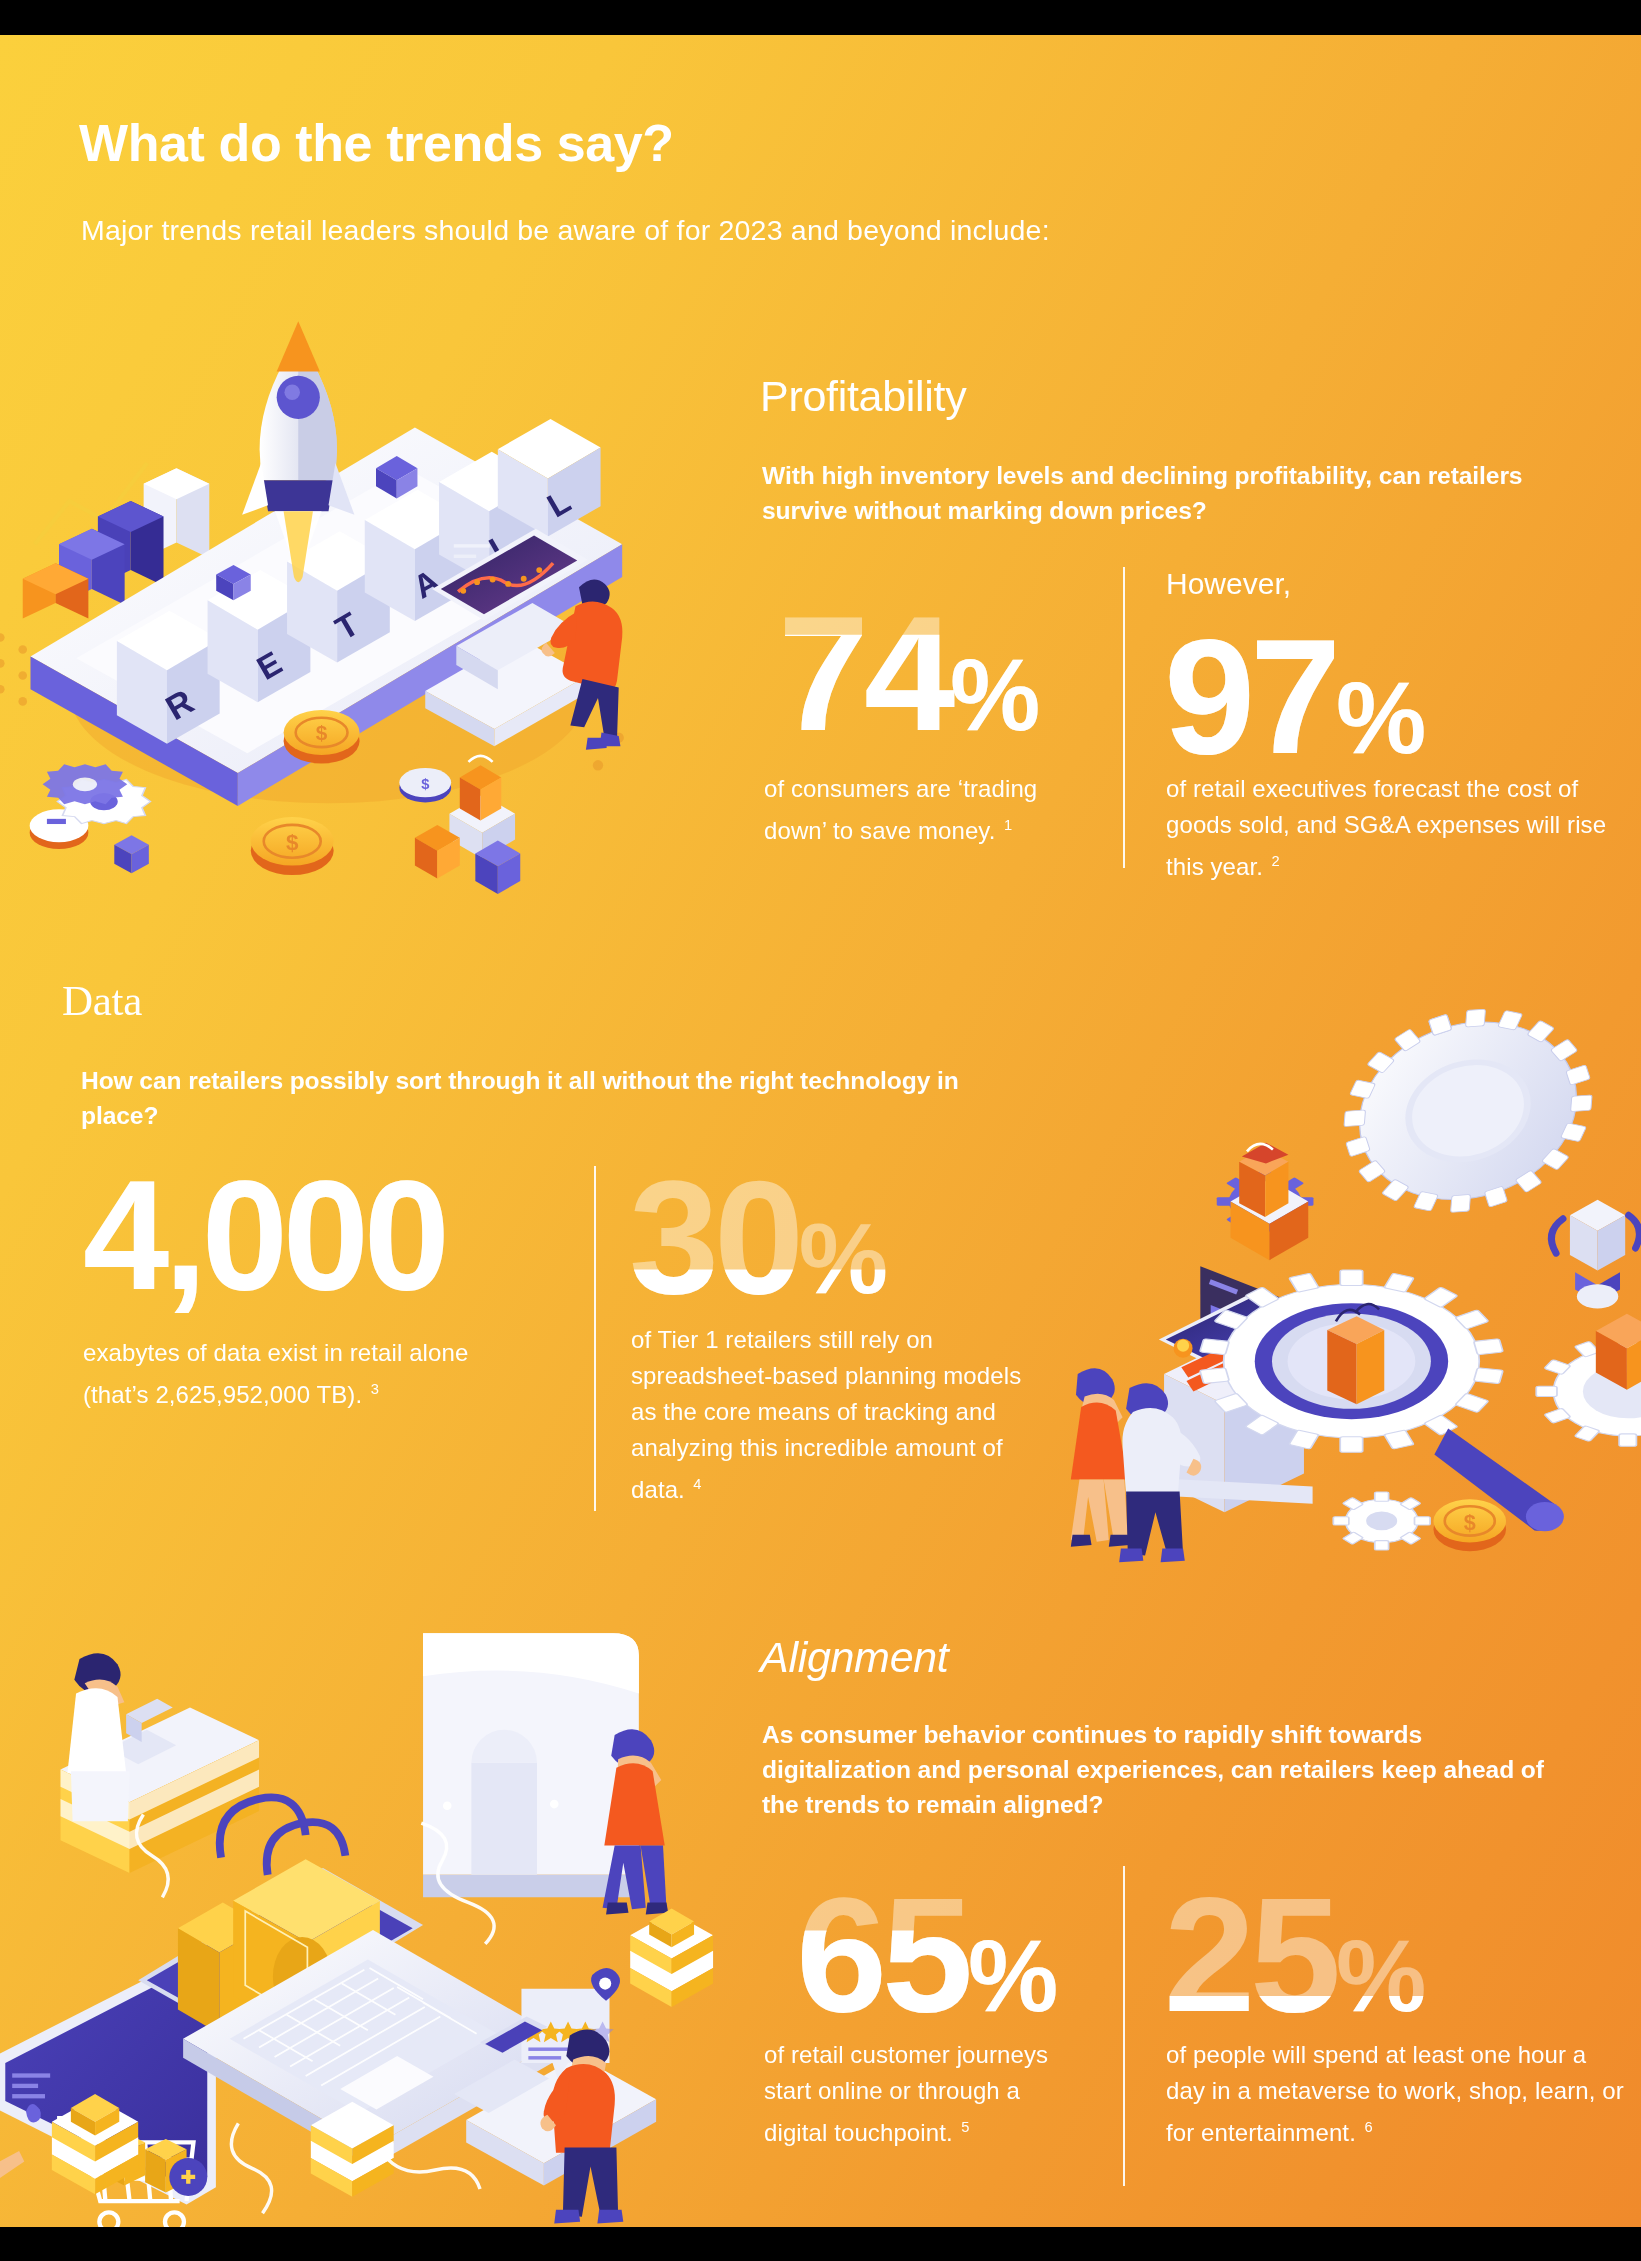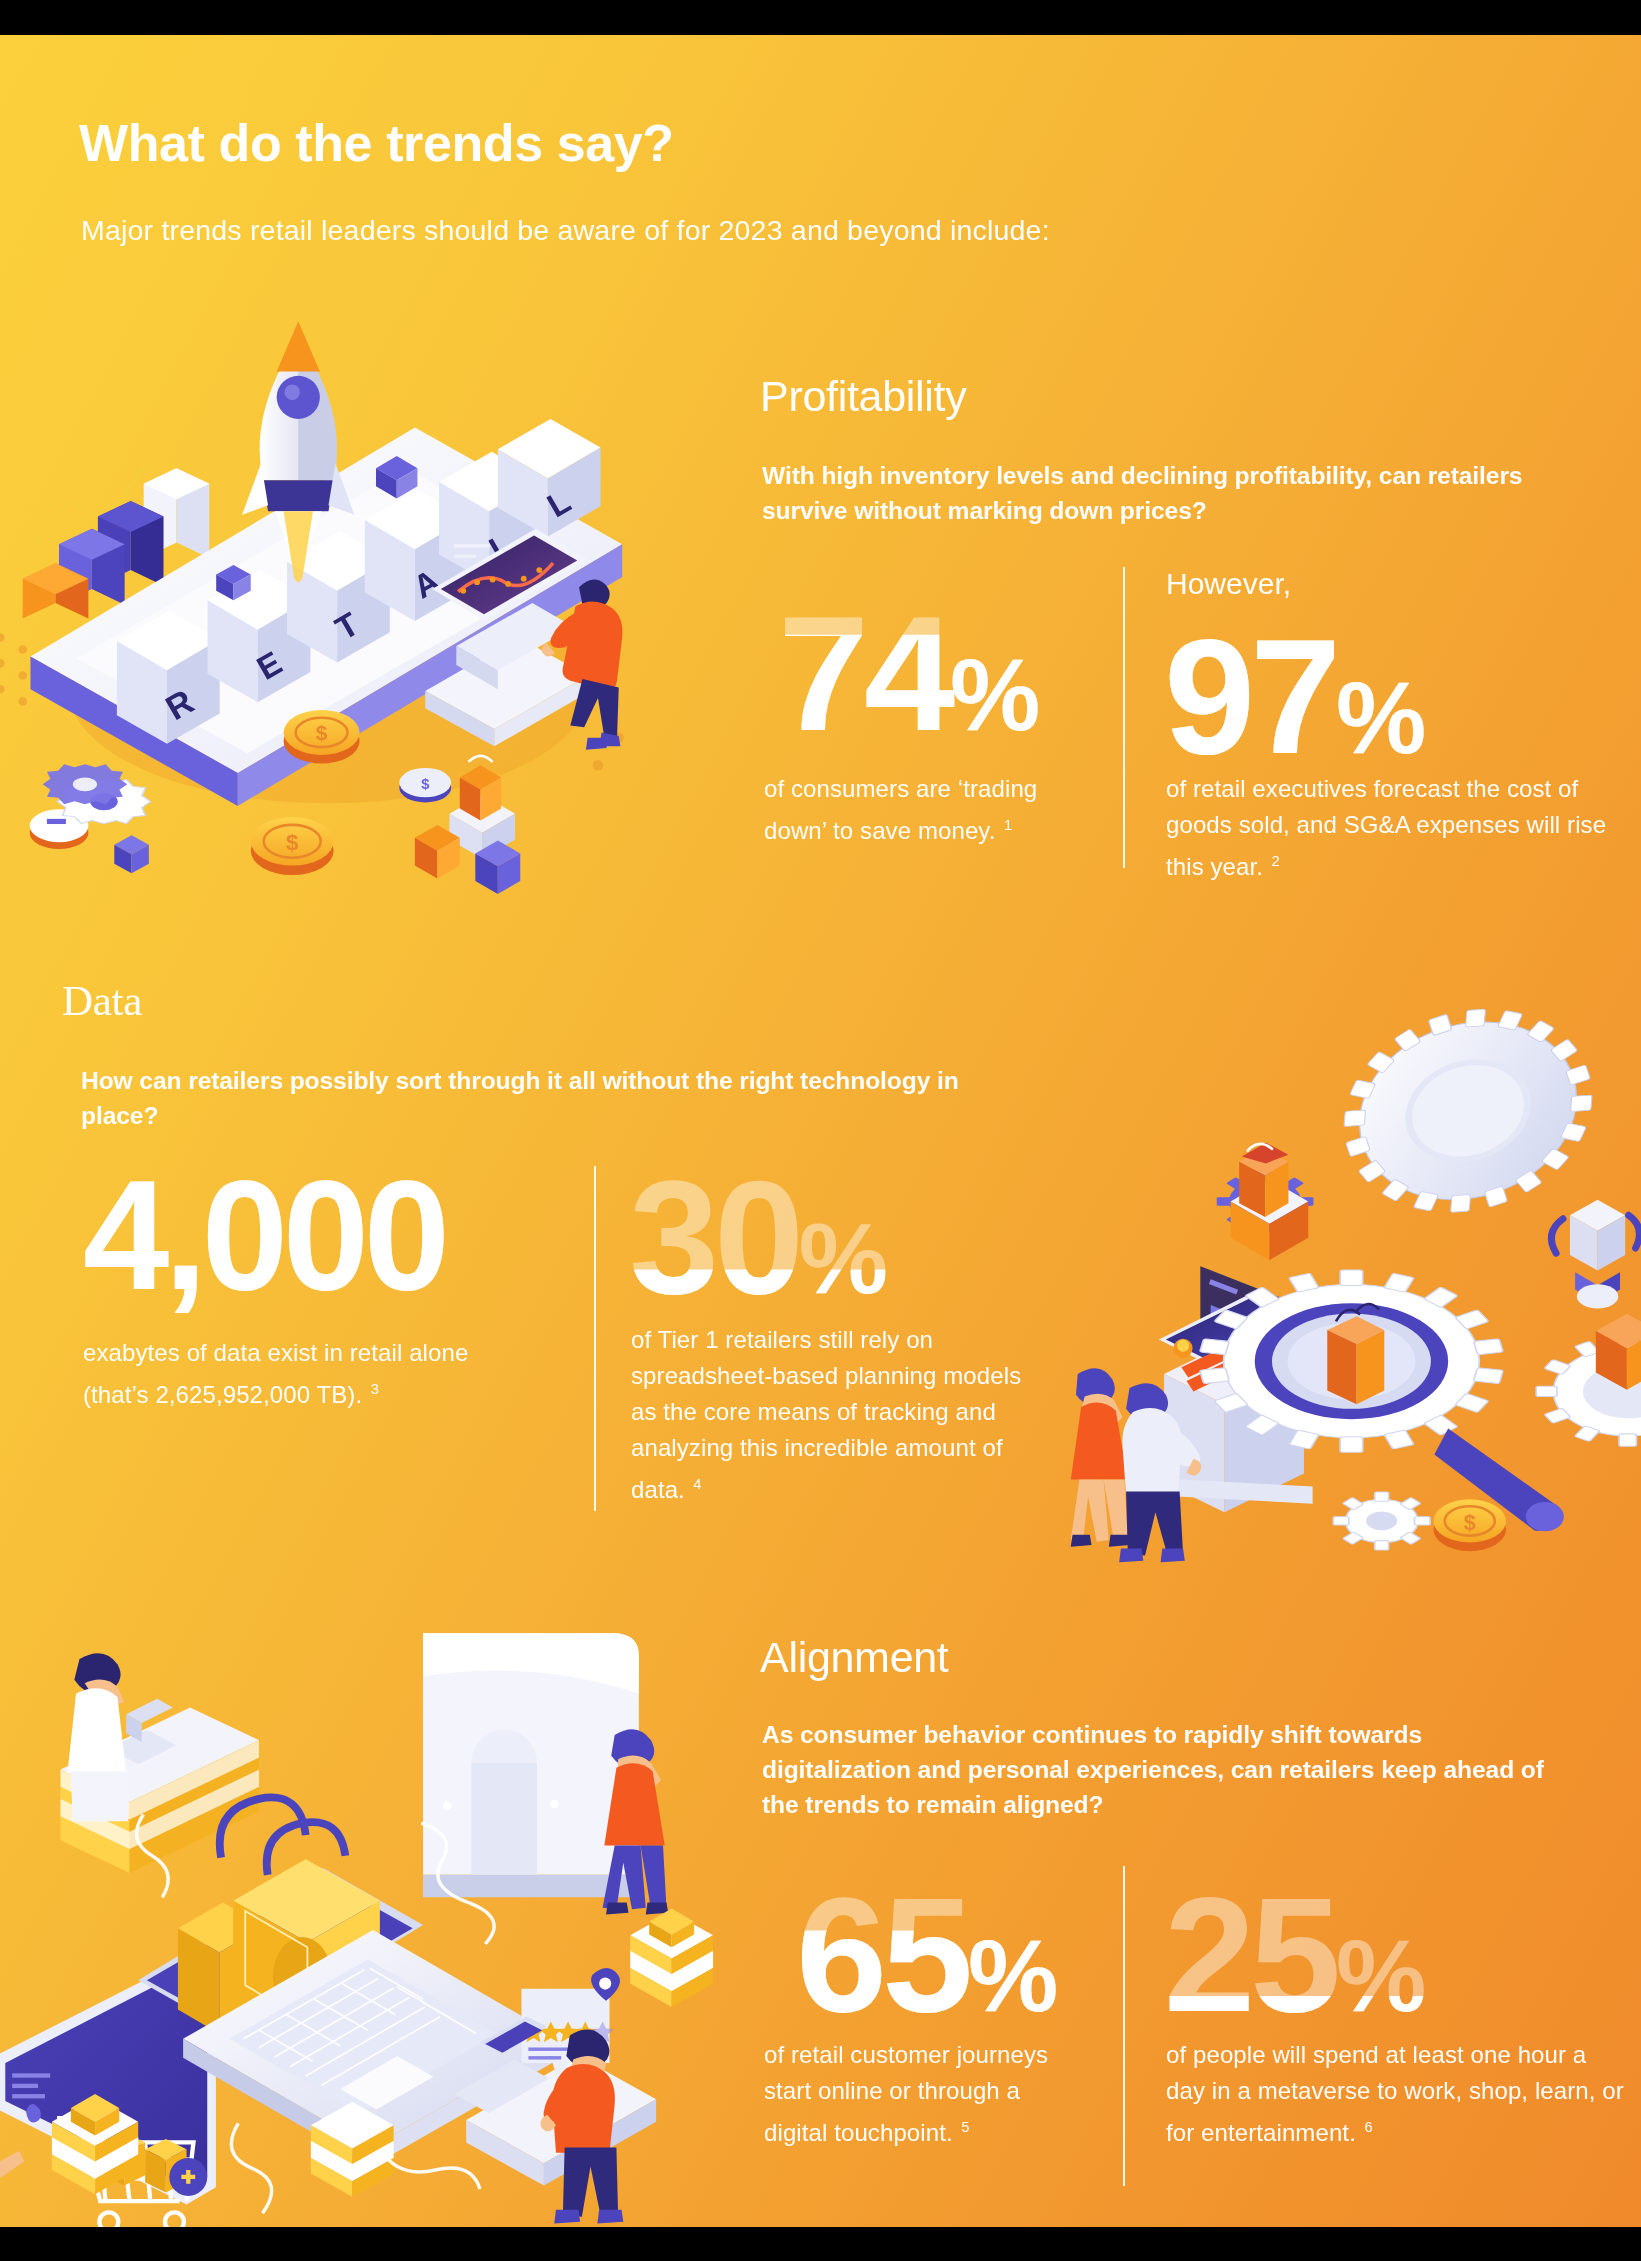--- a/index.html
+++ b/index.html
@@ -799,21 +799,21 @@
 
         <g fill="none" stroke="#ffffff" stroke-width="4" opacity="0.95">
           <path d="M196,260 q-20,30 10,48 q30,18 12,48"></path>
           <path d="M518,270 q42,14 24,44 q-18,30 30,48 q48,18 20,48"></path>
           <path d="M306,618 q-22,36 16,52 q38,16 12,52"></path>
           <path d="M470,648 q22,34 64,24 q42,-10 52,22"></path>
         </g>
       </svg>
     </div>
 
-    <div class="sec-title" style="left:760px; top:1598px;">Alignment</div>
+    <div class="sec-title" style="left:760px; top:1598px;font-style:italic;">Alignment</div>
     <div class="sec-lede" style="left:762px; top:1682px; width:812px;">As consumer behavior continues to rapidly shift towards digitalization and personal experiences, can retailers keep ahead of the trends to remain aligned?</div>
 
     <div class="gauge" id="g-65" style="left:780px; top:1838px; font-size:164px;margin-left:16px;">
       <span class="track"><span>65</span><span class="pct">%</span></span>
       <span class="fill" style="clip-path: inset(35% 0px 0px);"><span>65</span><span class="pct">%</span></span>
     </div>
     <div class="stat-caption" style="left:764px; top:2002px; width:311px;"><span>of retail customer journeys start online or through a digital touchpoint.</span> <sup>5</sup></div>
 
     <div class="vdiv" style="left:1123px; top:1831px; height:320px;"></div>
 

